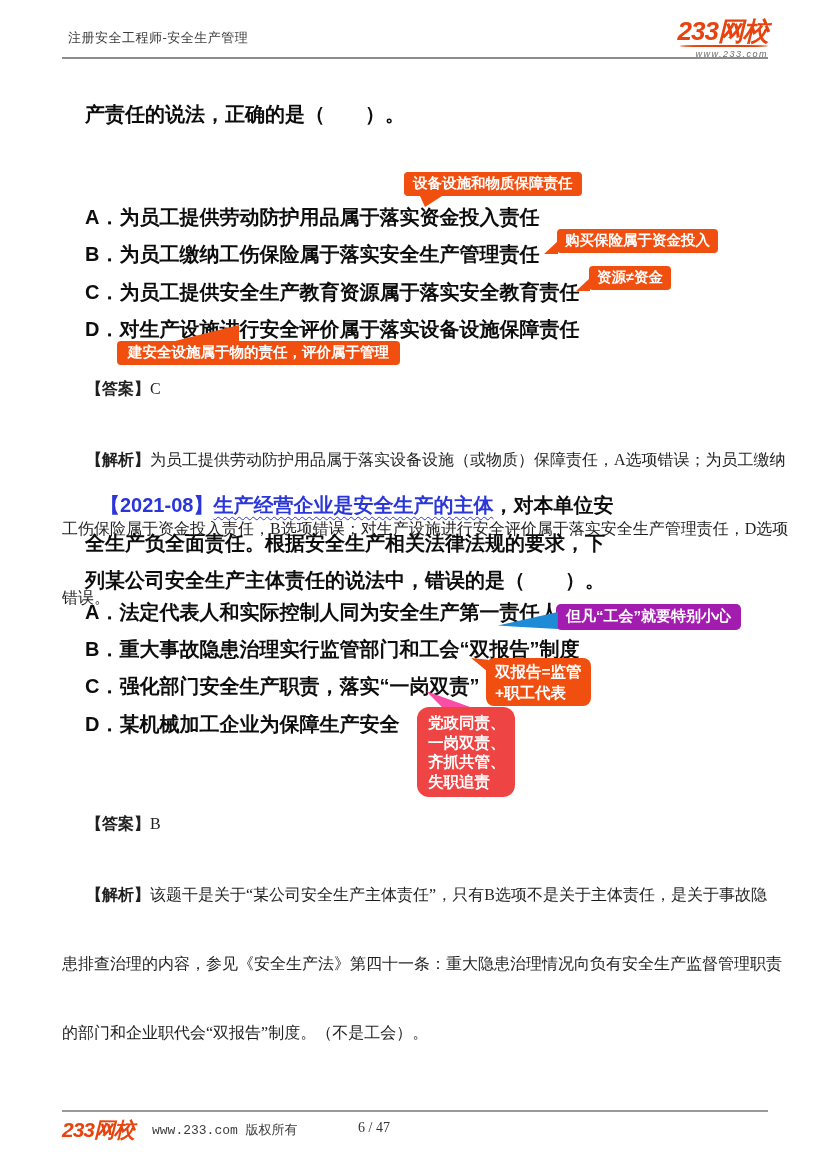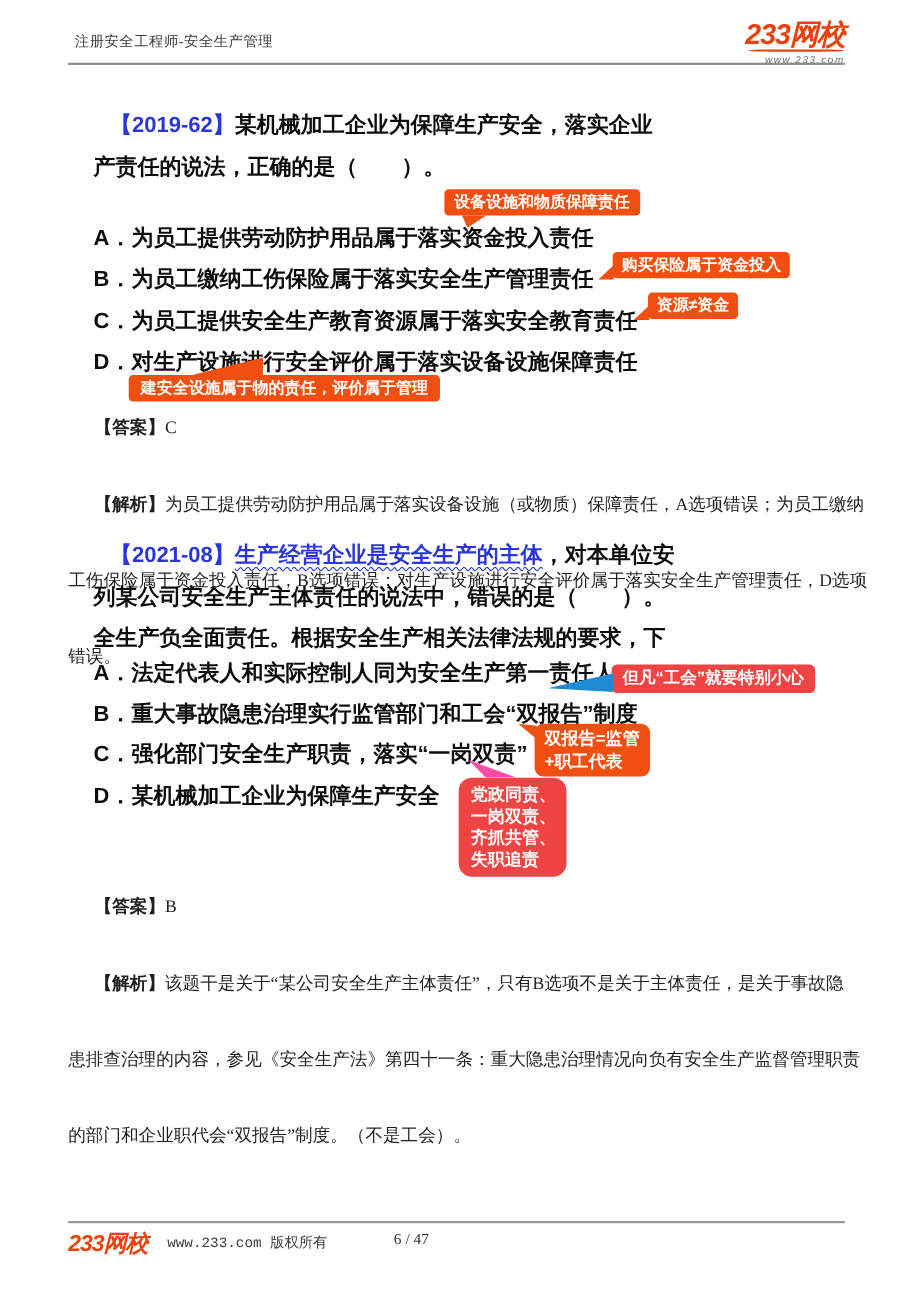--- a/index.html
+++ b/index.html
@@ -47,21 +47,21 @@
   .co2{left:557px;top:229px;font-size:14.5px;padding:2px 8px 3px;border-radius:4px;}
   .co2::after{content:"";position:absolute;left:-13px;bottom:-1px;width:0;height:0;
               border-right:14px solid #f14f10;border-top:13px solid transparent;}
   .co3{left:589px;top:266px;font-size:14.5px;padding:2px 8px 3px;border-radius:4px;text-align:right;}
   .co3::after{content:"";position:absolute;left:-13px;bottom:-1px;width:0;height:0;
               border-right:14px solid #f14f10;border-top:13px solid transparent;}
   .co4{left:117px;top:341px;font-size:14.5px;padding:2px 11px 3px;border-radius:4px;}
   .co4::before{content:"";position:absolute;bottom:100%;left:58px;width:0;height:0;
                border-left:64px solid transparent;border-bottom:16px solid #f14f10;}
   .co5{left:556px;top:604px;font-size:15px;padding:3px 10px 4px;border-radius:5px;
-       background:#ef4444;}
+       background:#a21caf;}
   .co5::after{content:"";position:absolute;right:99%;bottom:1px;width:60px;height:17px;
               background:#1f8ad6;clip-path:polygon(0 80%,100% 0,100% 100%);}
   .co6{left:486px;top:658px;font-size:15.5px;line-height:21px;padding:3px 9px;
        border-radius:8px;}
   .co6::before{content:"";position:absolute;right:98%;top:0;width:17px;height:14px;
                background:#f14f10;clip-path:polygon(0 0,100% 12%,100% 100%);}
   .co7{left:417px;top:707px;font-size:15.5px;line-height:19.5px;
        padding:6px 9px 6px 11px;border-radius:12px;background:#ef4444;}
   .co7::before{content:"";position:absolute;bottom:100%;left:9px;width:44px;height:16px;
                background:#fa4ea6;clip-path:polygon(0 0,100% 100%,36% 100%);}
@@ -82,23 +82,20 @@
 
   <div class="hdr-title">注册安全工程师-安全生产管理</div>
   <div class="logo-top">
     <div class="logo-233">233网校</div>
     <div class="logo-swoosh"></div>
     <div class="logo-url">www.233.com</div>
   </div>
   <div class="rule-top"></div>
 
   <div class="stem" style="top:96px;">
-    <div class="line first">
-      <span class="tag">【2019-62】</span><span>某机械加工企业为保障生产安全，落实企业</span>
-    </div>
     <div class="line">产责任的说法，正确的是（　　）。</div>
   </div>
 
   <div class="opt" style="top:205px;">A．为员工提供劳动防护用品属于落实资金投入责任</div>
   <div class="opt" style="top:242px;">B．为员工缴纳工伤保险属于落实安全生产管理责任</div>
   <div class="opt" style="top:280px;">C．为员工提供安全生产教育资源属于落实安全教育责任</div>
   <div class="opt" style="top:317px;">D．对生产设施进行安全评价属于落实设备设施保障责任</div>
 
   <div class="co co-orange co1">设备设施和物质保障责任</div>
   <div class="co co-orange co2">购买保险属于资金投入</div>
@@ -113,22 +110,22 @@
       <b>【解析】</b><span>为员工提供劳动防护用品属于落实设备设施（或物质）保障责任，A选项错误；为员工缴纳</span>
     </div>
     <div class="aline">工伤保险属于资金投入责任，B选项错误；对生产设施进行安全评价属于落实安全生产管理责任，D选项</div>
     <div class="aline">错误。</div>
   </div>
 
   <div class="stem" style="top:487px;">
     <div class="line first">
       <span class="tag">【2021-08】</span><span class="qlink">生产经营企业是安全生产的主体</span><span>，对本单位安</span>
     </div>
+    <div class="line">全生产负全面责任。根据安全生产相关法律法规的要求，下</div>
     <div class="line">列某公司安全生产主体责任的说法中，错误的是（　　）。</div>
-    <div class="line">全生产负全面责任。根据安全生产相关法律法规的要求，下</div>
   </div>
 
   <div class="opt" style="top:600px;">A．法定代表人和实际控制人同为安全生产第一责任人</div>
   <div class="opt" style="top:637px;">B．重大事故隐患治理实行监管部门和工会“双报告”制度</div>
   <div class="opt" style="top:674px;">C．强化部门安全生产职责，落实“一岗双责”</div>
   <div class="opt" style="top:712px;">D．某机械加工企业为保障生产安全</div>
 
   <div class="co co5">但凡“工会”就要特别小心</div>
   <div class="co co-orange co6">
     <div>双报告=监管</div>

